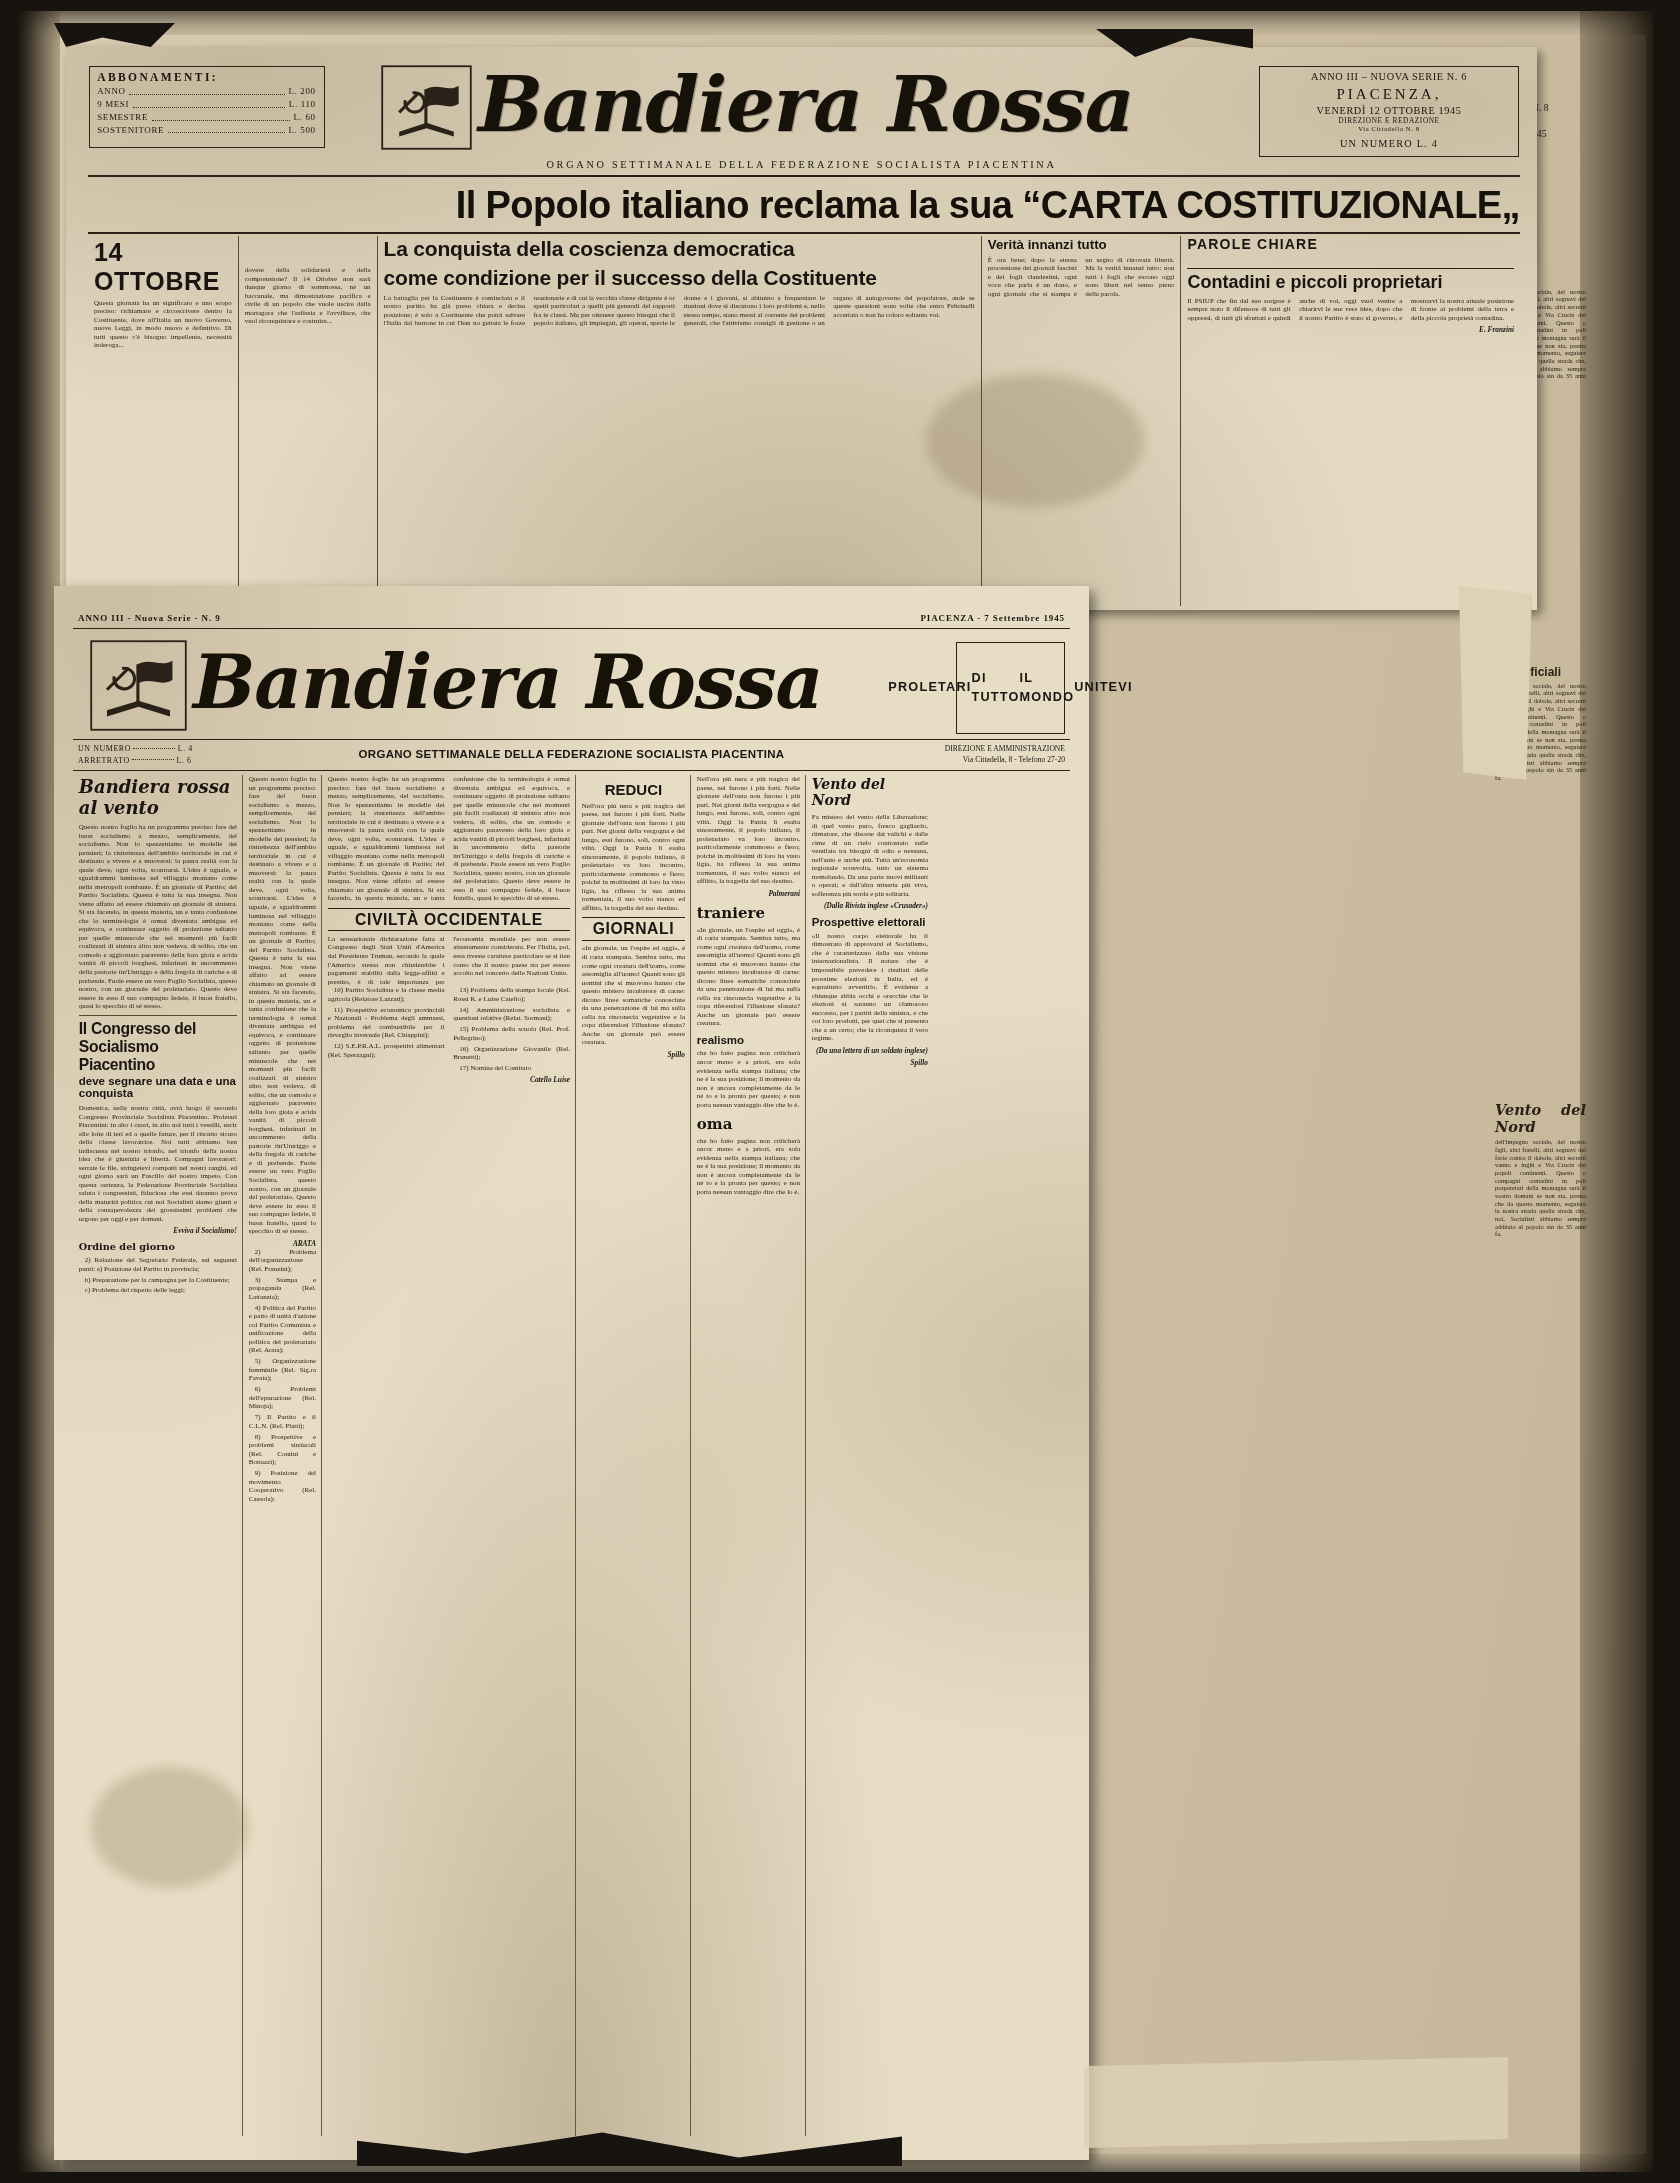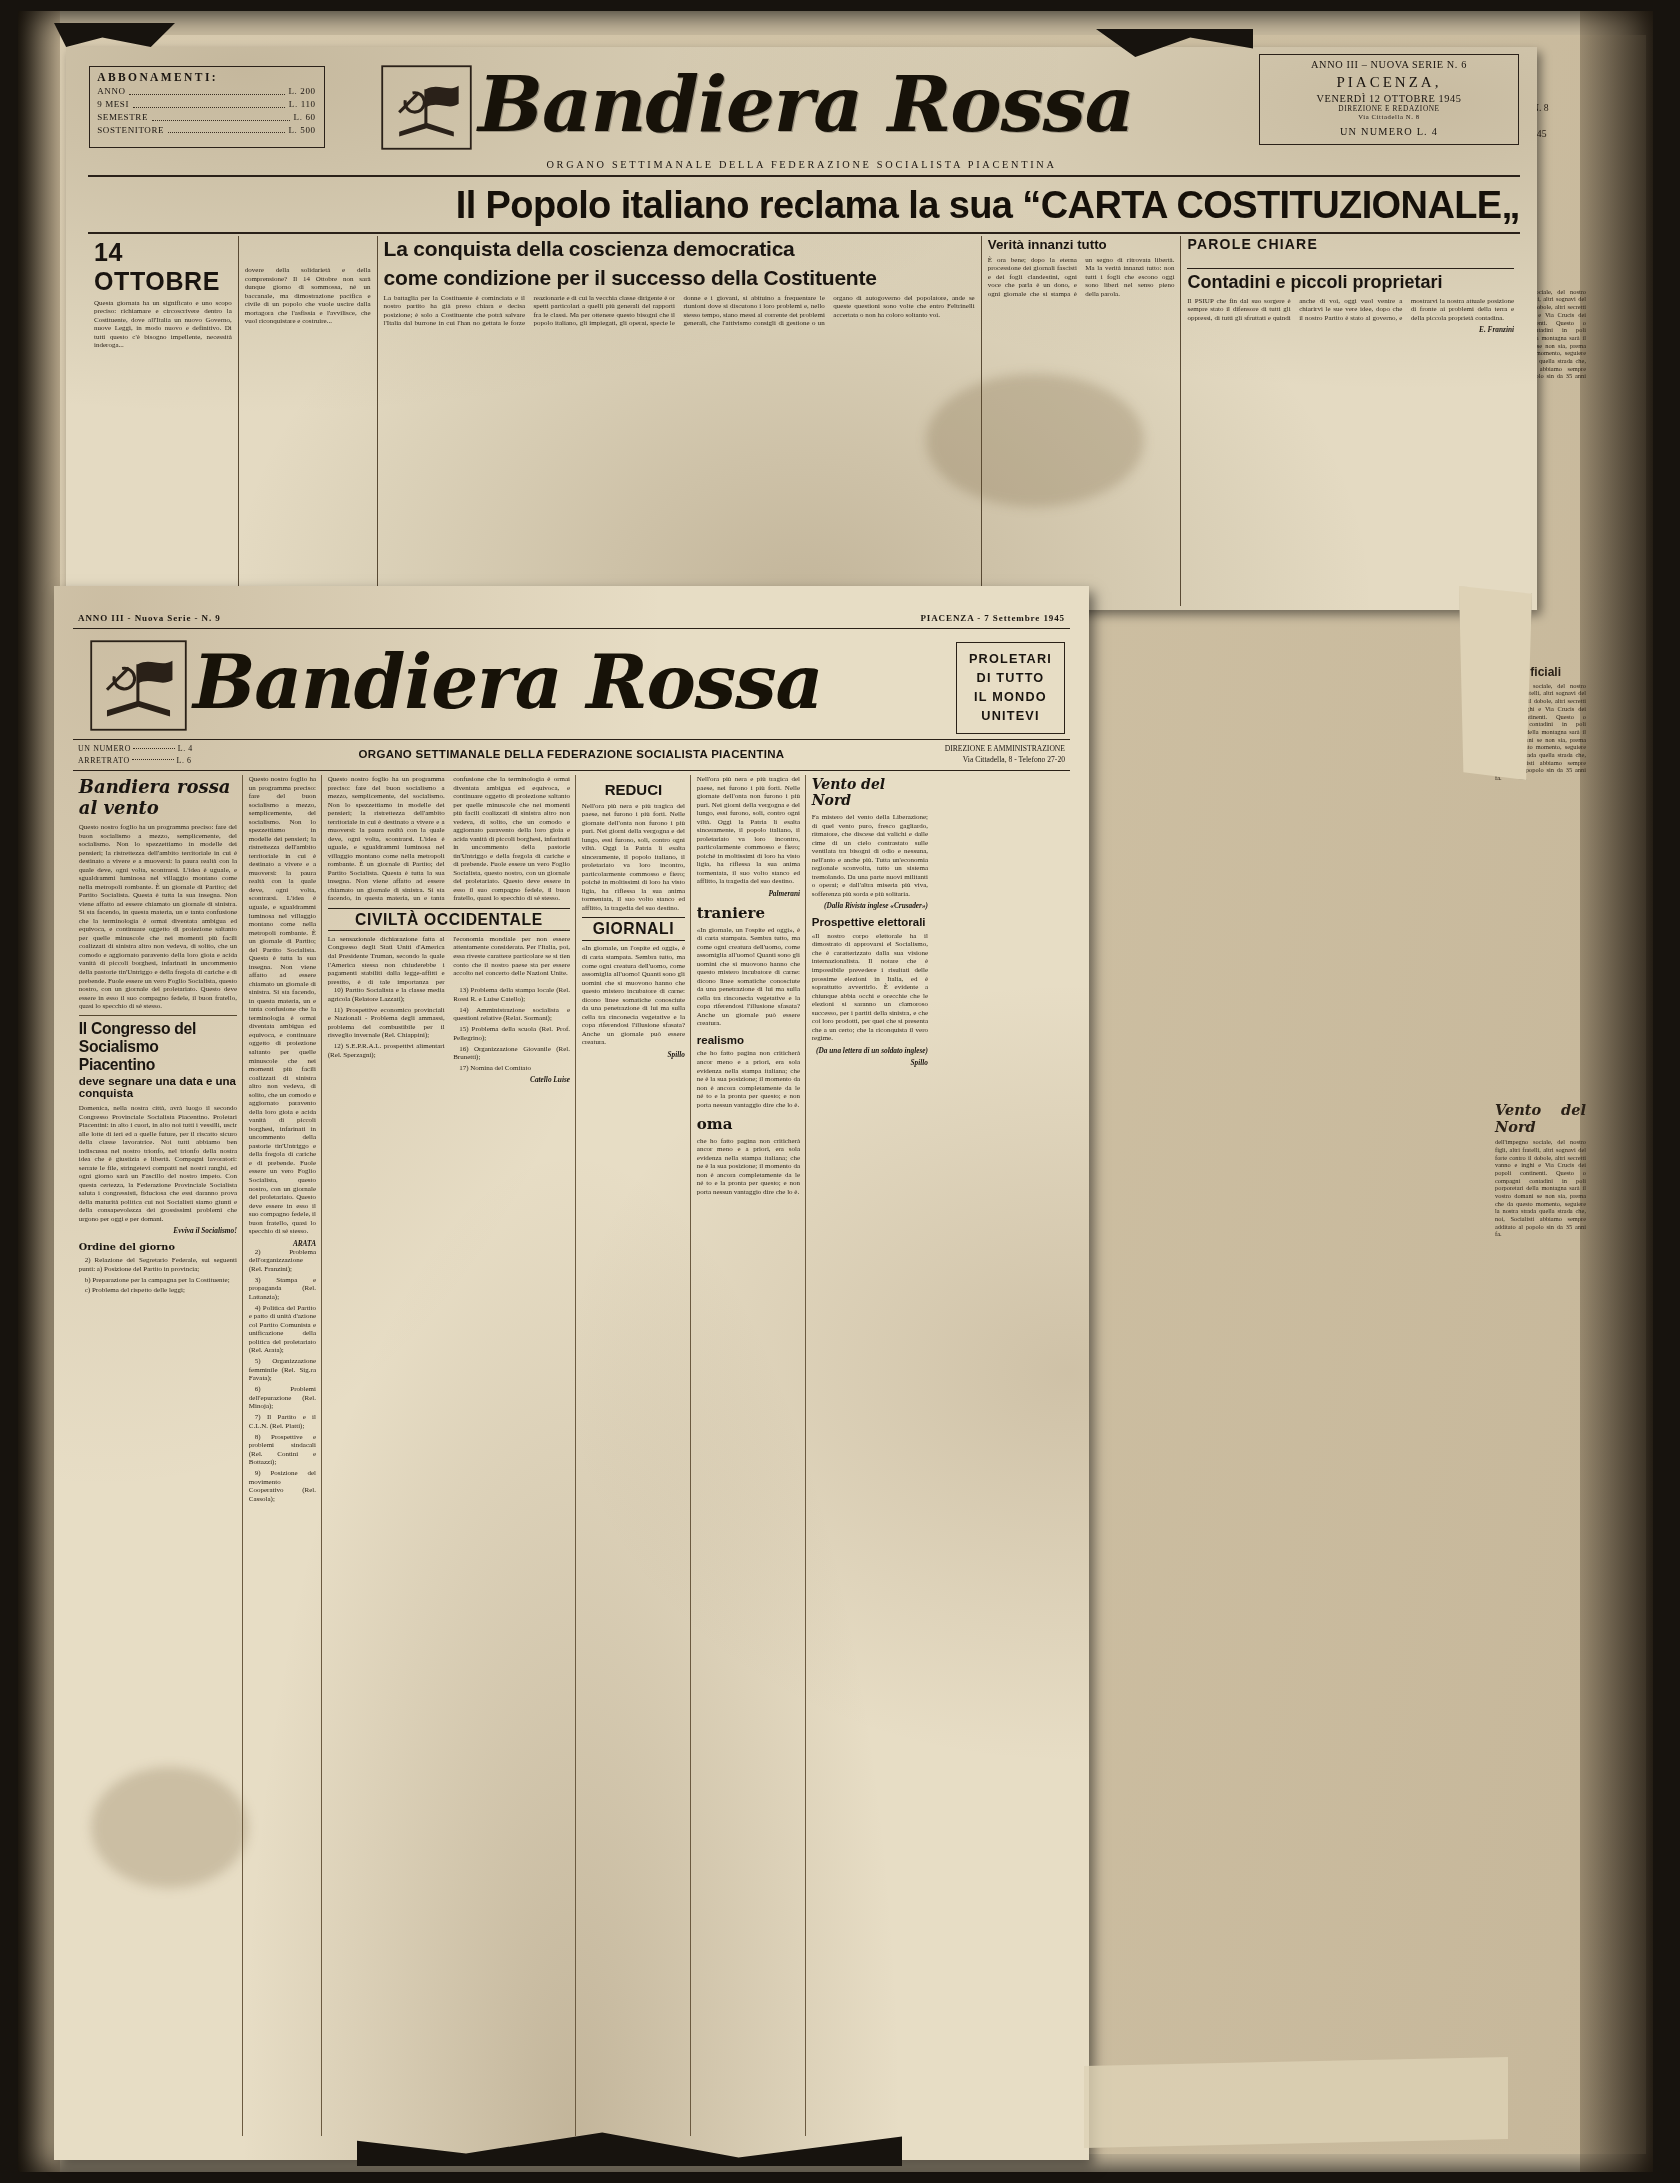--- a/index.html
+++ b/index.html
@@ -59,21 +59,21 @@
   }
   .sub-box{
     position:absolute;left:23px;top:19.4px;width:236px;height:82px;
     border:1.2px solid #2a2118;padding:2.4px 4.8px;box-sizing:border-box;
   }
   .sub-title{font-size:11.5px;letter-spacing:2.4px;font-weight:bold;margin:1.2px 0 2.4px 2.4px;}
   .sub-row{display:flex;justify-content:space-between;font-size:9px;line-height:1.42;
            letter-spacing:0.6px;padding:0 3.6px 0 2.4px;}
   .sub-row .dots{flex:1;border-bottom:1.2px dotted #3a2f22;margin:0 3.6px 3px 3.6px;}
   .right-box{
-    position:absolute;right:18px;top:7px;width:260px;height:91px;
+    position:absolute;right:18px;top:19px;width:260px;height:91px;
     border:1.2px solid #2a2118;text-align:center;box-sizing:border-box;padding-top:3.6px;
   }
   .rb-l1{font-size:10.3px;letter-spacing:0.6px;}
   .rb-l2{font-size:15px;letter-spacing:3px;margin-top:4.8px;}
   .rb-l3{font-size:10.3px;letter-spacing:0.6px;margin-top:1.2px;}
   .rb-l4{font-size:7.3px;letter-spacing:0.6px;}
   .rb-l5{font-size:6.7px;letter-spacing:0.6px;}
   .rb-l6{font-size:10.3px;letter-spacing:1.2px;margin-top:6px;}
 
   .logo-flag{position:absolute;left:315px;top:18px;width:91px;height:85px;}
@@ -134,21 +134,21 @@
   .b-rule1{position:absolute;left:19.4px;right:19.4px;top:42px;height:1.2px;background:#2a2118;}
   .b-logo{position:absolute;left:36px;top:54px;width:97px;height:91px;}
   .b-title{
     position:absolute;left:139px;top:53px;width:545px;height:97px;
     font-family:"DejaVu Serif", serif;font-style:italic;font-weight:bold;
     font-size:74px;letter-spacing:-1.2px;color:#171208;white-space:nowrap;
   }
   .b-slogan{
     position:absolute;right:24px;top:56px;width:109px;height:92px;
     border:1.2px solid #2a2118;box-sizing:border-box;
-    display:flex;flex-direction:column;justify-content:center;align-items:center;
+    display:flex;justify-content:center;align-items:center;
     font-family:"Liberation Sans", sans-serif;font-weight:bold;font-size:12.7px;
     letter-spacing:1.2px;line-height:1.5;
   }
   .b-rule2{position:absolute;left:19.4px;right:19.4px;top:153px;height:1.2px;background:#2a2118;}
   .b-price{position:absolute;left:24px;top:157px;font-size:7.9px;line-height:1.5;letter-spacing:0.6px;}
   .b-price .dots{display:inline-block;width:42px;border-bottom:1.2px dotted #3a2f22;margin:0 2.4px 2.4px;}
   .b-organo{position:absolute;left:0;right:0;top:162px;text-align:center;
             font-family:"Liberation Sans", sans-serif;font-weight:bold;font-size:11.5px;letter-spacing:0.3px;}
   .b-dir{position:absolute;right:24px;top:157px;text-align:right;font-size:7.6px;line-height:1.45;}
   .b-rule3{position:absolute;left:19.4px;right:19.4px;top:184px;height:1.2px;background:#2a2118;}

